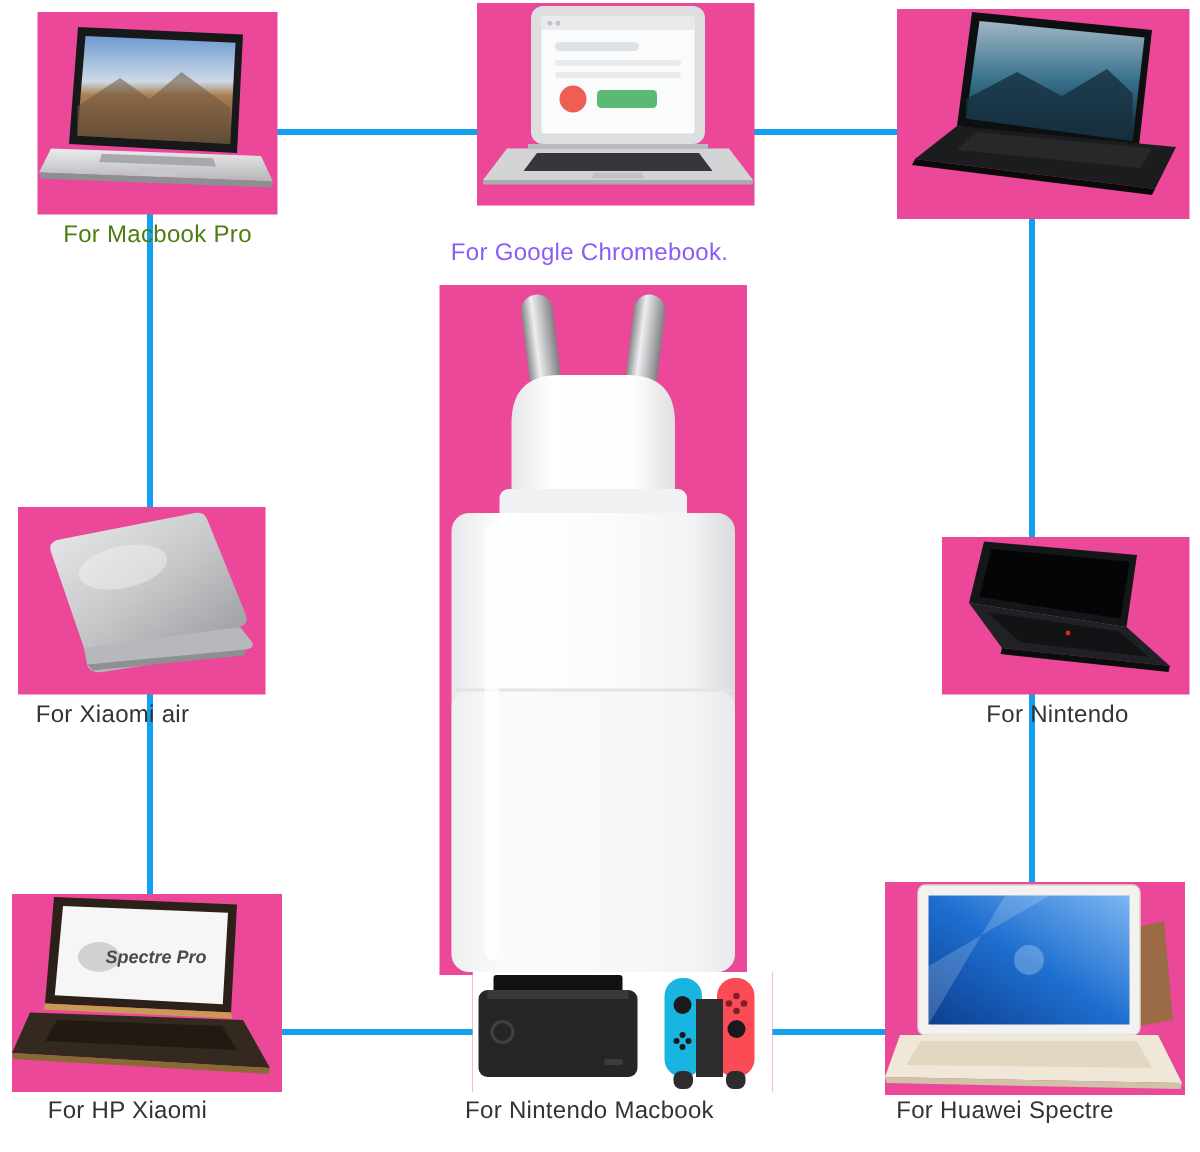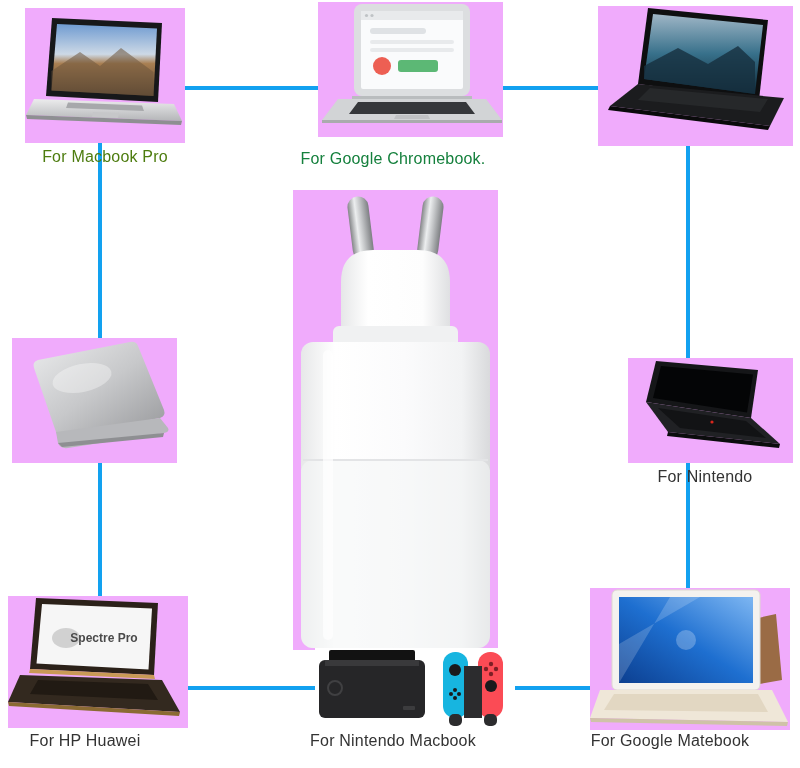--- a/index.html
+++ b/index.html
@@ -14,22 +14,23 @@
   }
   .line {
     position: absolute;
     background: var(--line-color, #12a1f0);
     z-index: 1;
   }
   .device {
     position: absolute;
     margin: 0;
     padding: 0;
-    background: #f0abfc;
+    background: #ec4899;
     z-index: 2;
+    font-style: italic;
   }
   .device svg { display: block; }
   .label {
     position: absolute;
     z-index: 3;
     text-align: center;
     font-size: 16px;
     color: #333333;
     letter-spacing: 0.2px;
     white-space: nowrap;
@@ -82,21 +83,21 @@
       <rect x="52" y="46" width="84" height="4" rx="2" fill="#e8eaec"></rect>
       <circle cx="64" cy="64" r="9" fill="#ea4335" opacity="0.85"></circle>
       <rect x="80" y="58" width="40" height="12" rx="3" fill="#34a853" opacity="0.8"></rect>
       <rect x="34" y="94" width="120" height="3" fill="#b9bcbe"></rect>
       <polygon points="20,97 168,97 184,118 4,118" fill="#d2d4d6"></polygon>
       <polygon points="40,100 148,100 157,112 31,112" fill="#35373a"></polygon>
       <polygon points="78,113 110,113 112,117 76,117" fill="#c0c2c4"></polygon>
       <polygon points="4,118 184,118 184,121 4,121" fill="#a9abad"></polygon>
     </svg>
   </figure>
-  <div class="label" style="left: 283px; top: 150px; width: 220px; color: #15803d;">For Google Chromebook.</div>
+  <div class="label" style="left: 283px; top: 160px; width: 220px; color: #8b5cf6;">For Google Chromebook.</div>
 
   <figure class="device" style="left:598px; top:6px; width:195px; height:140px;">
     <svg viewBox="0 0 195 140" width="195" height="140">
       <defs>
         <linearGradient id="dx-scr" x1="0" y1="0" x2="0" y2="1">
           <stop offset="0" stop-color="#9fb6c6"></stop>
           <stop offset="0.5" stop-color="#37708a"></stop>
           <stop offset="1" stop-color="#0d2736"></stop>
         </linearGradient>
       </defs>
@@ -117,20 +118,21 @@
           <stop offset="0.5" stop-color="#c7c8ca"></stop>
           <stop offset="1" stop-color="#97989b"></stop>
         </linearGradient>
       </defs>
       <path d="M22 30 Q20 24 26 22 L118 4 Q124 3 126 8 L152 72 Q154 78 148 80 L52 98 Q46 99 44 94 Z" fill="url(#xa-lid)"></path>
       <path d="M44 94 L148 80 L156 90 Q158 94 152 95 L56 110 Q48 111 46 105 Z" fill="#b7b8bb"></path>
       <path d="M46 105 L152 95 L151 99 L50 109 Z" fill="#8e8f92"></path>
       <ellipse cx="70" cy="40" rx="30" ry="14" fill="#ffffff" opacity="0.35" transform="rotate(-12 70 40)"></ellipse>
     </svg>
   </figure>
+  <div class="label" style="left: 0px; top: 468px; width: 150px; color: rgb(51, 51, 51);">For Xiaomi air</div>
 
   <figure class="device" style="left:628px; top:358px; width:165px; height:105px;">
     <svg viewBox="0 0 165 105" width="165" height="105">
       <polygon points="28,3 130,12 123,60 18,44" fill="#151618"></polygon>
       <polygon points="33,8 125,16.5 119,54.5 25,40" fill="#040506"></polygon>
       <polygon points="18,44 123,60 152,86 40,74" fill="#202124"></polygon>
       <polygon points="30,50 118,63 138,80 52,70" fill="#121315"></polygon>
       <polygon points="40,74 152,86 151,90 39,78" fill="#0b0c0d"></polygon>
       <circle cx="84" cy="64" r="1.6" fill="#d8261c"></circle>
     </svg>
@@ -142,21 +144,21 @@
       <polygon points="28,2 150,7 146,79 22,73" fill="#2b2119"></polygon>
       <polygon points="34,8 144,12.5 140.5,73.5 28.5,67.5" fill="#f6f6f6"></polygon>
       <ellipse cx="58" cy="42" rx="14" ry="10" fill="#b9b9b9" opacity="0.6"></ellipse>
       <text x="96" y="46" text-anchor="middle" font-size="12" font-weight="bold" fill="#4a4a4a" font-family="Liberation Sans, sans-serif">Spectre Pro</text>
       <polygon points="22,73 146,79 147,83 21,77" fill="#c99a56"></polygon>
       <polygon points="12,79 154,84 172,116 0,106" fill="#33291f"></polygon>
       <polygon points="30,84 140,88 150,104 22,98" fill="#211a13"></polygon>
       <polygon points="0,106 172,116 171,120 1,110" fill="#8a6a33"></polygon>
     </svg>
   </figure>
-  <div class="label" style="left: 5px; top: 732px; width: 160px; color: rgb(51, 51, 51);">For HP Huawei</div>
+  <div class="label" style="left: 5px; top: 732px; width: 160px; color: rgb(51, 51, 51);">For HP Xiaomi</div>
 
   <figure class="device" style="left:293px; top:190px; width:205px; height:460px;">
     <svg viewBox="0 0 205 460" width="205" height="460">
       <defs>
         <linearGradient id="ch-pin" x1="0" y1="0" x2="1" y2="0">
           <stop offset="0" stop-color="#848688"></stop>
           <stop offset="0.35" stop-color="#eceeef"></stop>
           <stop offset="0.6" stop-color="#c3c5c7"></stop>
           <stop offset="1" stop-color="#7d7f82"></stop>
         </linearGradient>
@@ -232,15 +234,15 @@
       <polygon points="150,34 186,26 192,92 158,98" fill="#9a6b45"></polygon>
       <rect x="22" y="2" width="148" height="100" rx="5" fill="#f4f2ef" stroke="#ddd8d0"></rect>
       <rect x="29" y="9" width="134" height="86" fill="url(#hw-scr)"></rect>
       <polygon points="29,95 80,9 110,9 29,56" fill="#ffffff" opacity="0.18"></polygon>
       <circle cx="96" cy="52" r="10" fill="#ffffff" opacity="0.25"></circle>
       <polygon points="10,102 182,102 198,134 0,130" fill="#efe7d8"></polygon>
       <polygon points="24,106 168,106 178,124 14,122" fill="#e2d7c2"></polygon>
       <polygon points="0,130 198,134 197,138 1,134" fill="#cfc2a8"></polygon>
     </svg>
   </figure>
-  <div class="label" style="left: 568px; top: 732px; width: 204px; color: rgb(51, 51, 51);">For Google Matebook</div>
+  <div class="label" style="left: 568px; top: 732px; width: 204px; color: rgb(51, 51, 51);">For Huawei Spectre</div>
 
 </div>
 
 </body></html>

